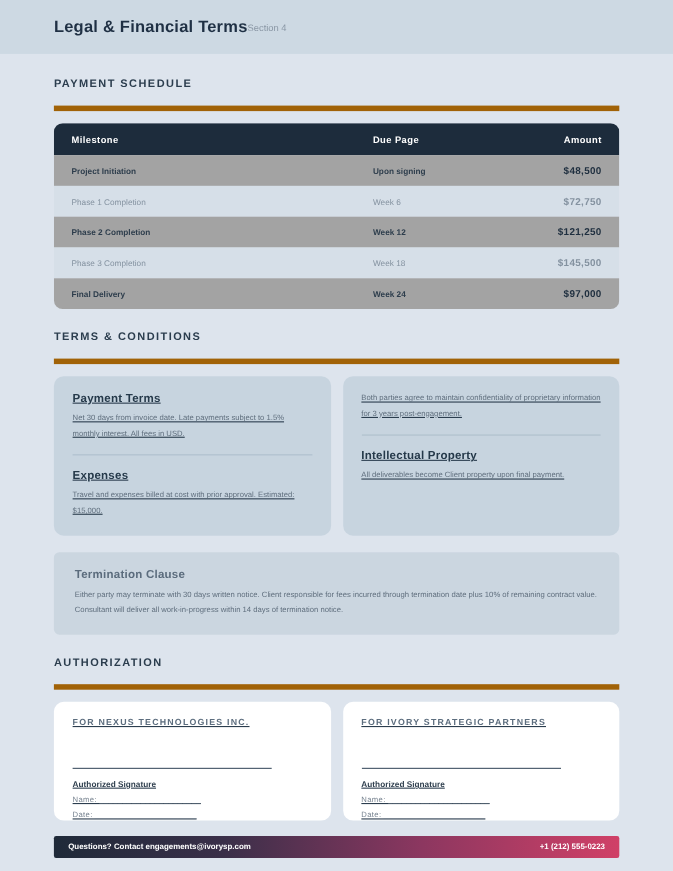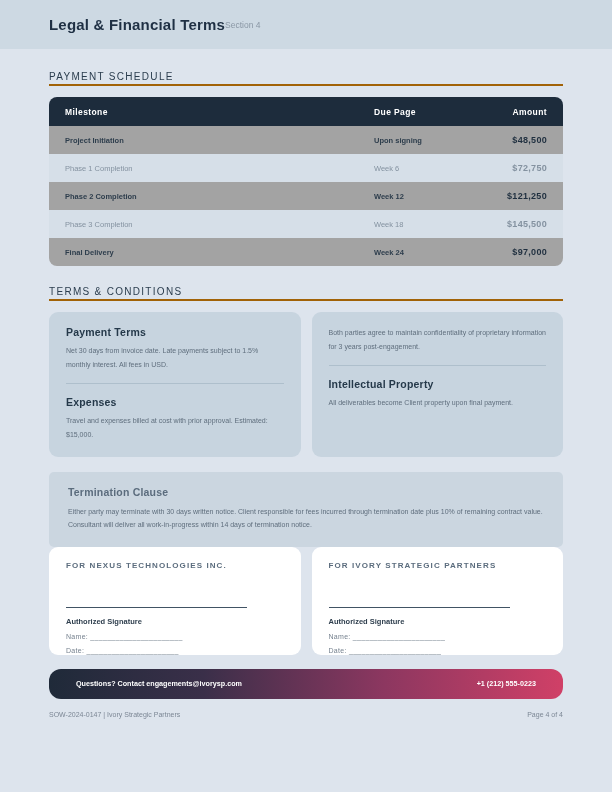--- a/index.html
+++ b/index.html
@@ -23,50 +23,50 @@
     font-weight: 700;
     color: #1f3044;
     letter-spacing: 0.2px;
   }
   .section-label { font-size: 8.5px; color: #8a97a5; }
 
   main { padding: 0 49px; }
 
   .section-heading {
     font-size: 10px;
-    font-weight: 400;
+    font-weight: 700;
     letter-spacing: 1.3px;
     color: #2b3d4e;
-    border-bottom: 2px solid #a16207;
-    padding-bottom: 2px;
+    border-bottom: 5px solid #a16207;
+    padding-bottom: 14px;
     margin: 20px 0 11px;
   }
   .section-heading.first { margin-top: 22px; }
 
   
   .pay-table { border-radius: 8px; overflow: hidden; }
   .thead {
     display: flex; align-items: center;
     height: 29px;
     background: #1d2c3c;
     color: #ffffff;
     font-size: 8.5px; font-weight: 700; letter-spacing: 0.4px;
   }
   .trow { display: flex; align-items: center; height: 28px; font-size: 7.5px; }
   .trow.dark { background: #a3a3a3; color: #2d3d4c; font-weight: 600; }
   .trow.light { background: #d6dfe8; color: #8492a0; }
-  .c-milestone { width: 325px; padding-left: 16px; }
+  .c-milestone { width: 290px; padding-left: 16px; }
   .c-due { width: 100px; }
   .c-amount { flex: 1; text-align: right; padding-right: 16px; }
   .trow .c-amount { font-size: 9px; font-weight: 700; letter-spacing: 0.3px; }
   .trow.dark .c-amount { color: #1f2f3f; }
   .trow.light .c-amount { color: #8492a0; }
 
   
-  .cards { display: grid; grid-template-columns: 1fr 1fr; gap: 11px; }
+  .cards { display: grid; grid-template-columns: 1fr 1fr; gap: 11px; text-decoration: underline; }
   .card {
     background: #c7d4df;
     border-radius: 9px;
     padding: 14px 17px 15px;
   }
   .card-title {
     font-size: 10.5px; font-weight: 700; color: #25394a;
     letter-spacing: 0.2px; margin-bottom: 6px;
   }
   .card-body { font-size: 7px; color: #5f6e7d; line-height: 1.95; }
@@ -94,24 +94,24 @@
     width: 181px;
     border-bottom: 1.5px solid #415364;
     margin-top: 37px;
   }
   .sig-label { font-size: 7.5px; font-weight: 700; color: #2f3f4e; margin-top: 9px; }
   .fill-line { font-size: 7px; color: #76828f; margin-top: 7px; letter-spacing: 0.3px; }
 
   
   .contact-bar {
     margin-top: 14px;
-    height: 30px;
-    border-radius: 12px;
+    height: 20px;
+    border-radius: 2px;
     display: flex; align-items: center; justify-content: space-between;
-    padding: 0 27px;
+    padding: 0 13px;
     color: #ffffff;
     font-size: 7.2px; font-weight: 600;
     background: linear-gradient(90deg, #1f2a39 0%, #3a2f49 30%, #8c3760 65%, #d04067 100%);
   }
   .page-footer {
     margin-top: 12px;
     display: flex; justify-content: space-between;
     font-size: 7px; color: #7c8795;
   }
 </style>
@@ -176,20 +176,21 @@
       <div class="card-title">Intellectual Property</div>
       <p class="card-body">All deliverables become Client property upon final payment.</p>
     </div>
   </div>
 
   <div class="termination">
     <div class="card-title">Termination Clause</div>
     <p class="card-body">Either party may terminate with 30 days written notice. Client responsible for fees incurred through termination date plus 10% of remaining contract value. Consultant will deliver all work-in-progress within 14 days of termination notice.</p>
   </div>
 
+  <h2 class="section-heading">AUTHORIZATION</h2>
 
   <div class="cards">
     <div class="sig-card">
       <div class="for-line">FOR NEXUS TECHNOLOGIES INC.</div>
       <div class="sig-line"></div>
       <div class="sig-label">Authorized Signature</div>
       <div class="fill-line">Name: ______________________</div>
       <div class="fill-line">Date: ______________________</div>
     </div>
     <div class="sig-card">

